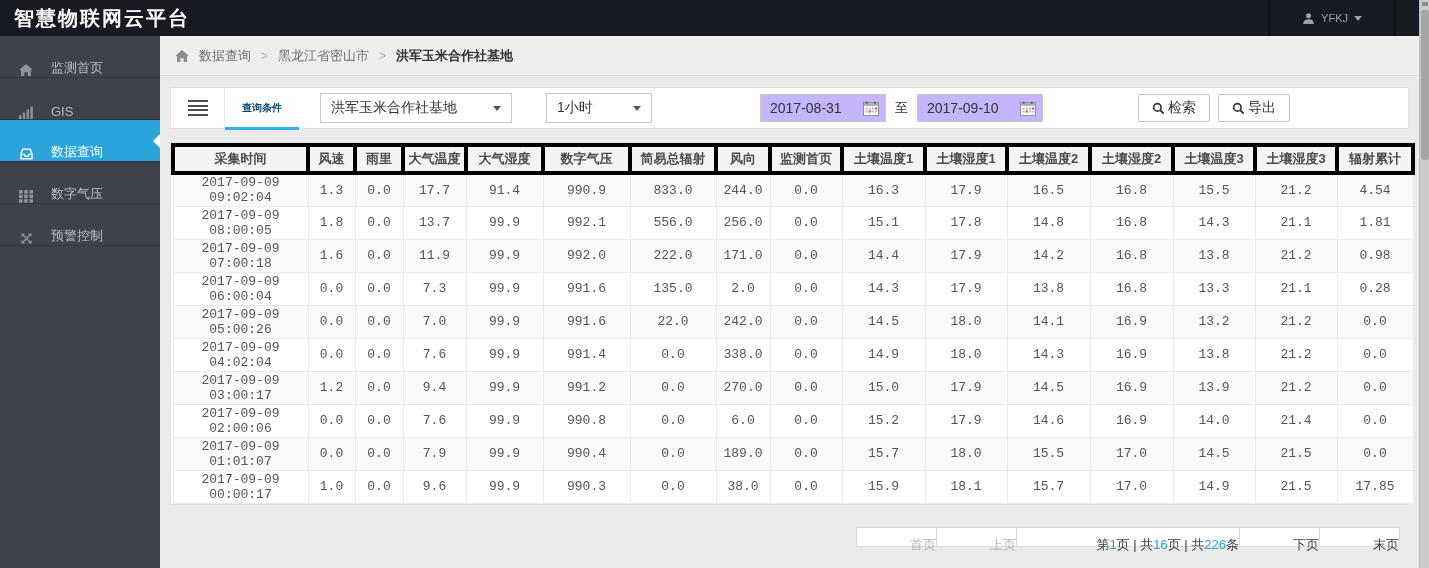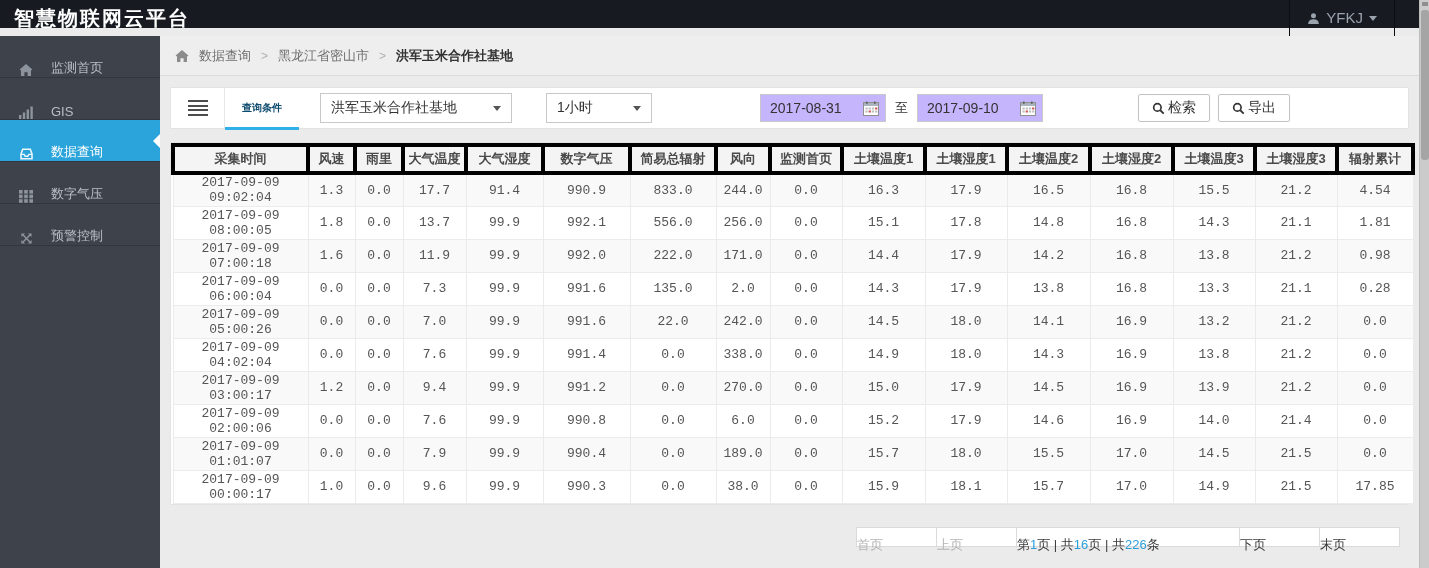--- a/index.html
+++ b/index.html
@@ -1,25 +1,25 @@
 <!DOCTYPE html>
 <html><head>
 <meta charset="utf-8">
 <style>
   * { margin:0; padding:0; box-sizing:border-box; }
   html,body { width:1429px; height:568px; overflow:hidden;
     font-family:"Liberation Sans", sans-serif; background:#ebebeb; }
 
   
-  .topbar { position:absolute; left:0; top:0; width:1419px; height:28px;
+  .topbar { position:absolute; left:0; top:0; width:1419px; height:36px;
     background:#171a20; z-index:30; }
   .brand { position:absolute; left:14px; top:0; line-height:36px; color:#fff;
     font-size:20px; font-weight:bold; letter-spacing:2px; }
   .usermenu { position:absolute; right:24px; top:0; height:36px; line-height:36px;
-    padding:0 17px; color:#9aa2ad; font-size:15px; cursor:pointer;
+    padding:0 32px; color:#9aa2ad; font-size:11px; cursor:pointer;
     border-left:1px solid #0b0d11; border-right:1px solid #0b0d11;
     display:flex; align-items:center; gap:6px; }
   .usermenu svg { display:block; }
   .caret-down { width:0; height:0; border-left:4px solid transparent;
     border-right:4px solid transparent; border-top:5px solid #9aa2ad; }
 
   
   .sidebar { position:absolute; left:0; top:36px; width:160px; bottom:0;
     background:#3e424a; z-index:20; }
   .side-item { position:relative; height:42px; display:flex; align-items:flex-end;
@@ -77,21 +77,21 @@
   th { height:28px; background:#f4f4f4; border:4px solid #000000; font-size:13px;
     font-weight:bold; color:#4a4a4a; text-align:center; }
   td { height:33px; border:1px solid #ebebeb; text-align:center; font-size:13px;
     color:#555; font-family:"Liberation Mono", monospace; }
   tbody tr:nth-child(odd) { background:#f9f9f9; }
   tbody tr:nth-child(even) { background:#ffffff; }
 
   
   .pager { display:flex; justify-content:flex-end; margin:22px 19px 0 0; }
   .pg { height:20px; line-height:34px; background:#fff; border:1px solid #dadada;
-    text-align:left; font-size:13px; color:#3c3c3c; cursor:pointer; margin-left:-1px; }
+    text-align:right; font-size:13px; color:#3c3c3c; cursor:pointer; margin-left:-1px; }
   .pg-first, .pg-prev, .pg-next, .pg-last { width:81px; }
   .pg-info { width:224px; cursor:default; }
   .pg.disabled { color:#b5b5b5; }
   .pg-num { color:#2a9fd8; }
 
   
   .scrollbar { position:absolute; right:0; top:0; width:10px; height:568px;
     background:#cbcbcb; border-left:1px solid #bdbdbd; z-index:40; }
   .scroll-arrow { position:absolute; top:2px; left:2px; width:6px; height:4px;
     background:#8e8e8e; }

